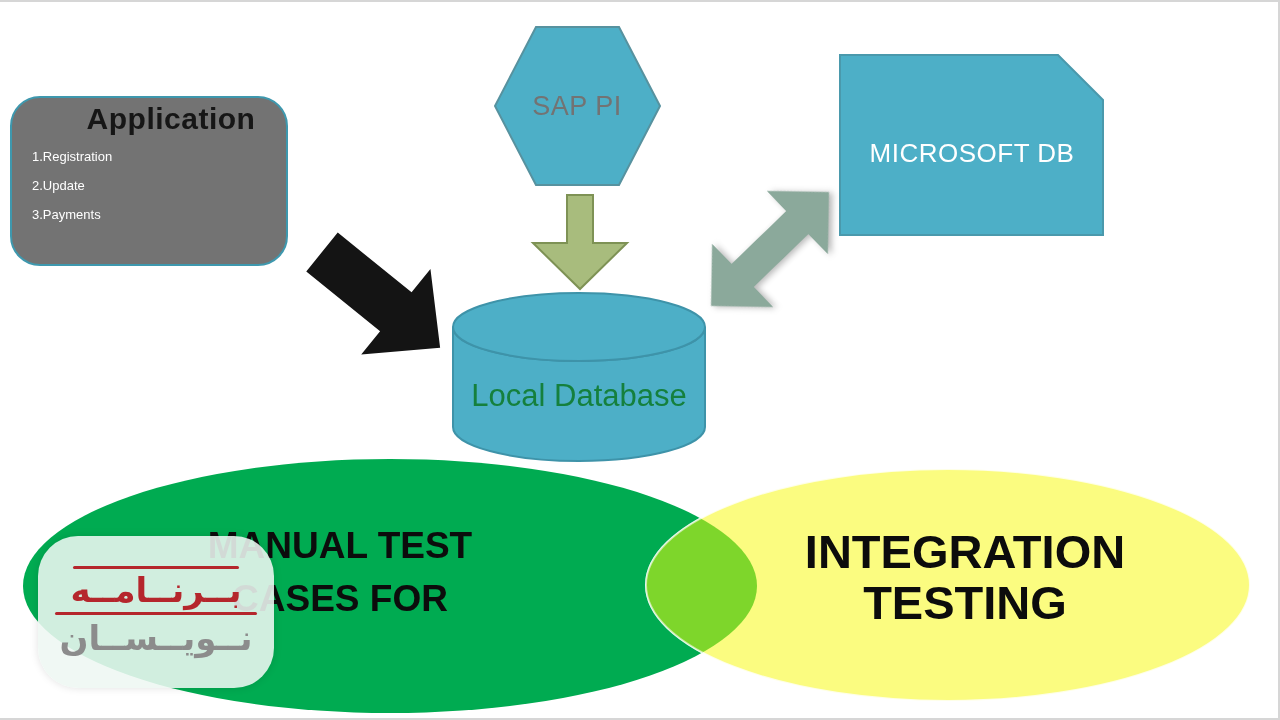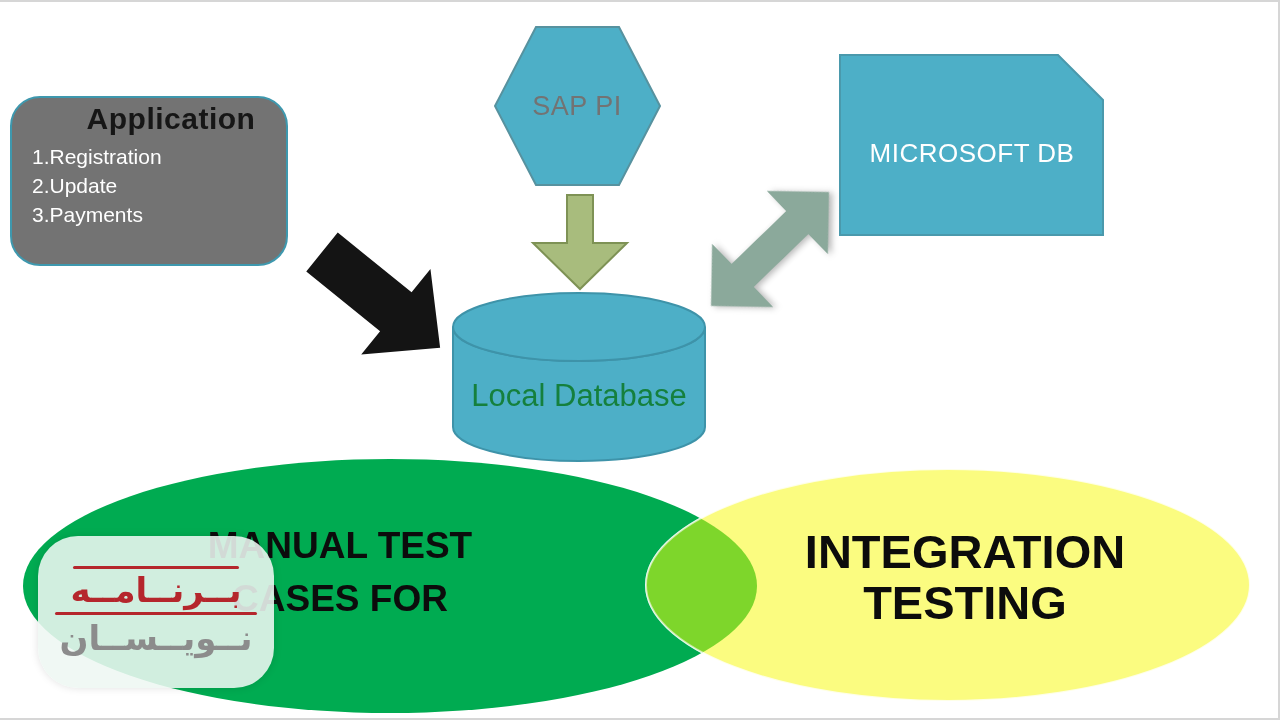--- a/index.html
+++ b/index.html
@@ -19,21 +19,21 @@
   .svg-arrows  { position:absolute; left:0; top:0; z-index:4; pointer-events:none; }
   .wm          { position:absolute; z-index:10; }
 
   
   .app-box {
     left:10px; top:96px; width:278px; height:170px;
     border:2px solid #3E98AE; border-radius:30px;
     padding-top:4px;
   }
   .app-title { font-size:30px; font-weight:600; text-align:center; padding-left:44px; letter-spacing:0.5px; }
-  .app-items { padding-left:20px; margin-top:6px; font-size:21px; line-height:29px; }
+  .app-items { padding-left:20px; margin-top:6px; font-size:13px; line-height:29px; }
 
   
   .shape-label {
     position:absolute; z-index:5; display:flex; align-items:center; justify-content:center;
     color:#fff; pointer-events:none;
   }
   .hex-label  { left:492px; top:25px;  width:170px; height:162px; font-size:27px; letter-spacing:0.5px; }
   .msdb-label { left:839px; top:68px;  width:266px; height:170px; font-size:26px; letter-spacing:0.5px; }
   .cyl-label  { left:451px; top:366px; width:256px; height:60px;  font-size:31px; }
 

